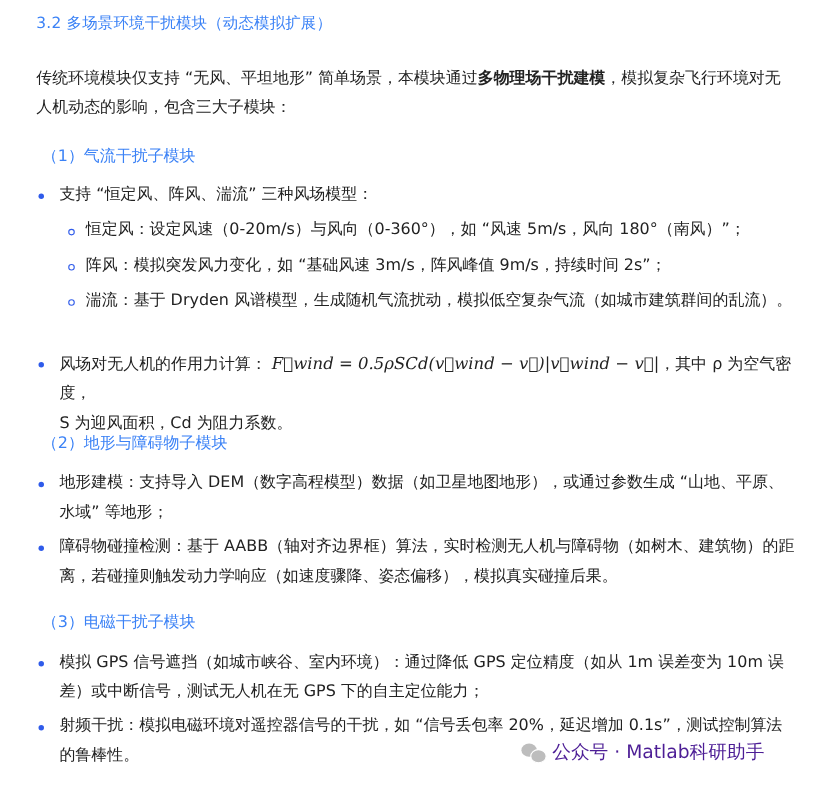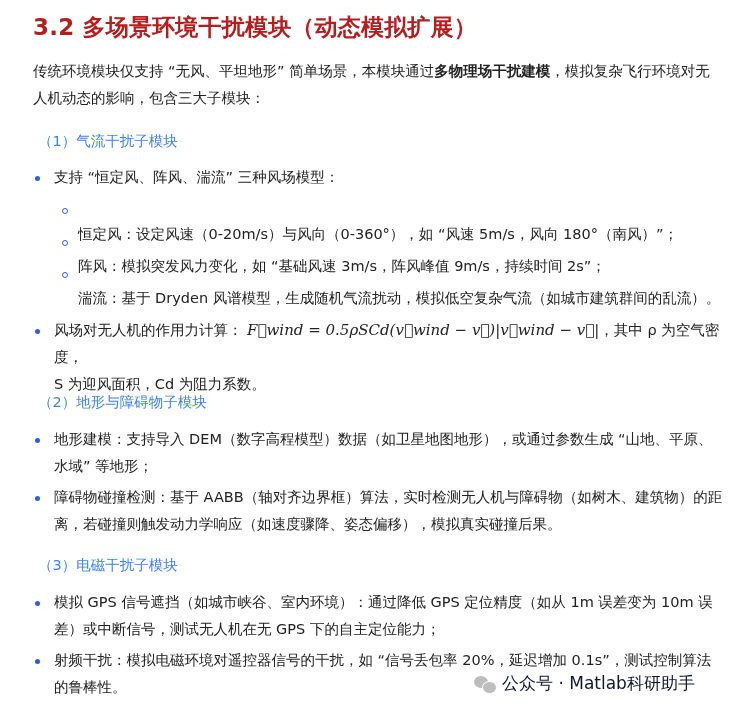--- a/index.html
+++ b/index.html
@@ -6,21 +6,21 @@
   body {
     width: 756px; height: 716px; overflow: hidden;
     background: #ffffff;
     font-family: "DejaVu Sans", "Liberation Sans", sans-serif;
     color: #1f1f1f;
     position: relative;
   }
   .page { position: absolute; left: 0; top: 0; width: 756px; }
   .h3 {
     position: absolute; left: 33px; top: 12px;
-    font-size: 23px; color: #b91c1c; letter-spacing: 0.2px; font-weight: bold;
+    font-size: 14px; color: #3b82f6; letter-spacing: 0.2px;
   }
   .para {
     position: absolute; left: 33px; top: 58px; width: 690px;
     font-size: 14.5px; line-height: 27px; color: #222;
   }
   .para b { font-weight: bold; margin-top: 48px; }
   .sub {
     position: absolute; left: 38px;
     font-size: 14.5px; color: #3b82f6;
   }
@@ -31,26 +31,26 @@
   .dot {
     position: absolute; left: 35px; width: 5px; height: 5px;
     border-radius: 50%; background: #2f5bea;
   }
   .ring {
     position: absolute; left: 62px; width: 4px; height: 4px;
     border-radius: 50%; border: 1.2px solid #2f5bea; background: #fff;
   }
   .li2 {
     position: absolute; left: 78px; width: 650px;
-    font-size: 14.5px; line-height: 27px; color: #222; margin-top: 25px;
+    font-size: 14.5px; line-height: 27px; color: #222;
   }
   .math { font-family: "DejaVu Serif", "Liberation Serif", serif; font-style: italic; font-size: 15px; }
   .watermark {
     position: absolute; left: 474px; top: 672px;
-    font-size: 17px; color: #0f172a; display: flex; align-items: center; gap: 6px;
+    font-size: 17px; color: #4c1d95; display: flex; align-items: center; gap: 6px;
   }
   .wm-icon { width: 22px; height: 18px; position: relative; }
   .wm-icon .b1 { position: absolute; left: 0; top: 1px; width: 14px; height: 12px; border-radius: 50%; background: #bdbdbd; }
   .wm-icon .b2 { position: absolute; left: 8px; top: 6px; width: 13px; height: 11px; border-radius: 50%; background: #bdbdbd; border: 1px solid #fff; }
 </style>
 </head>
 <body>
 
 <div class="page">
   <div class="h3">3.2 多场景环境干扰模块（动态模拟扩展）</div>

